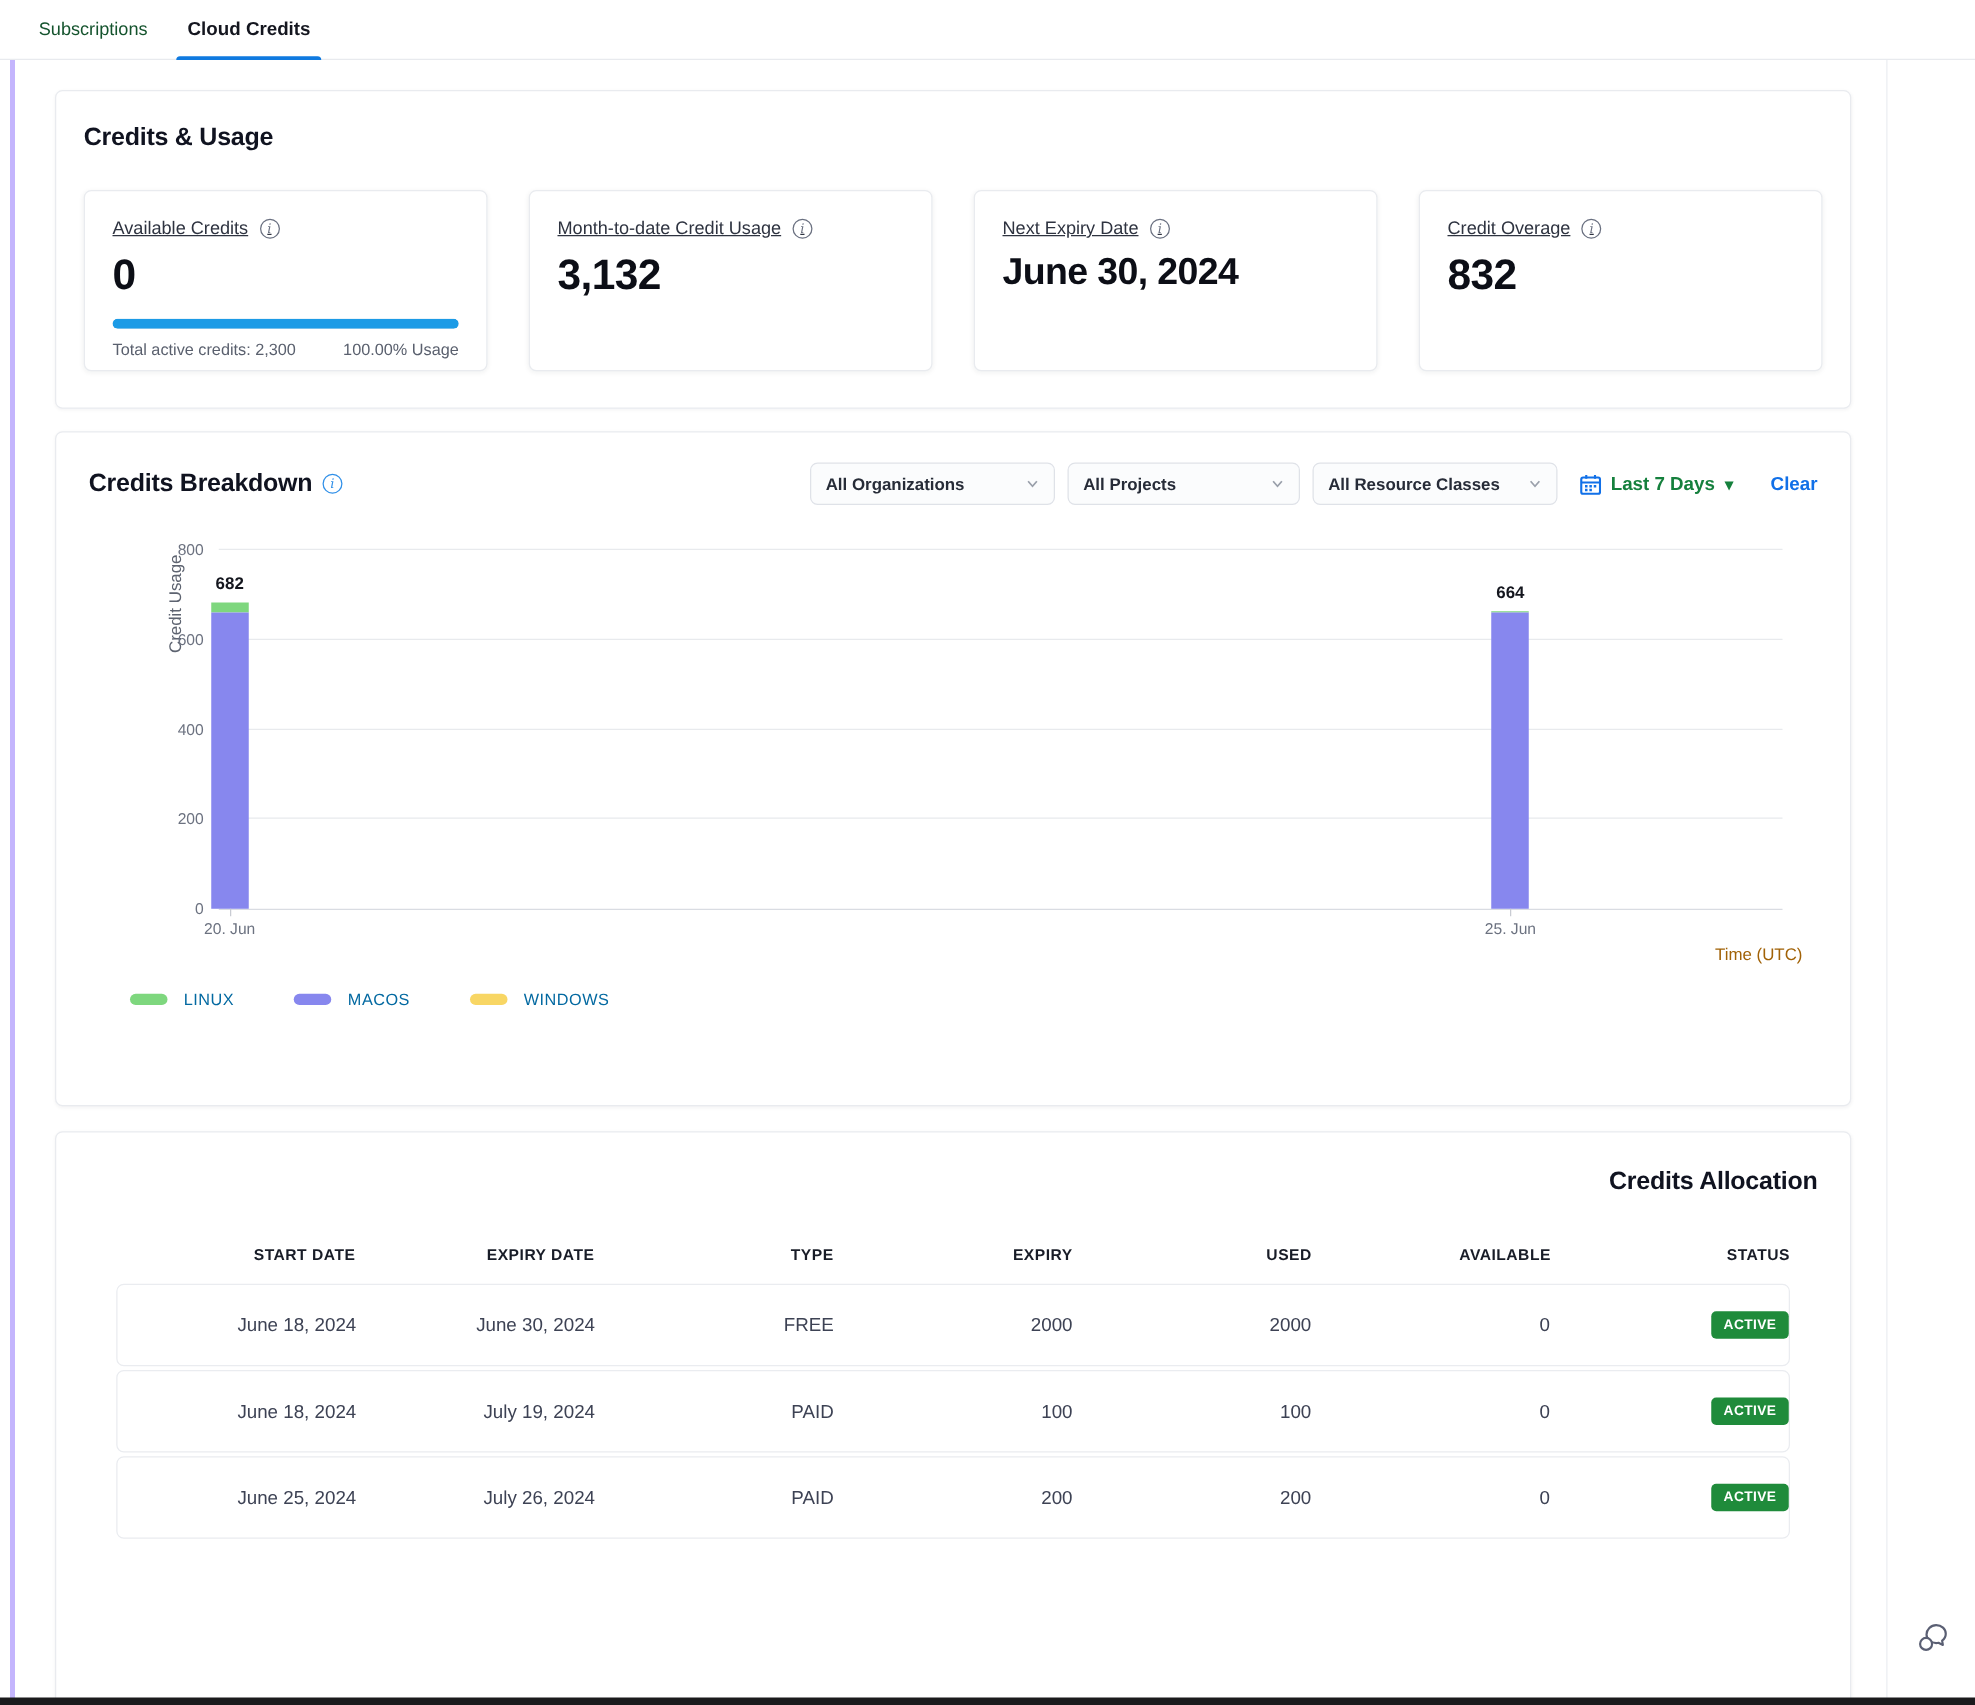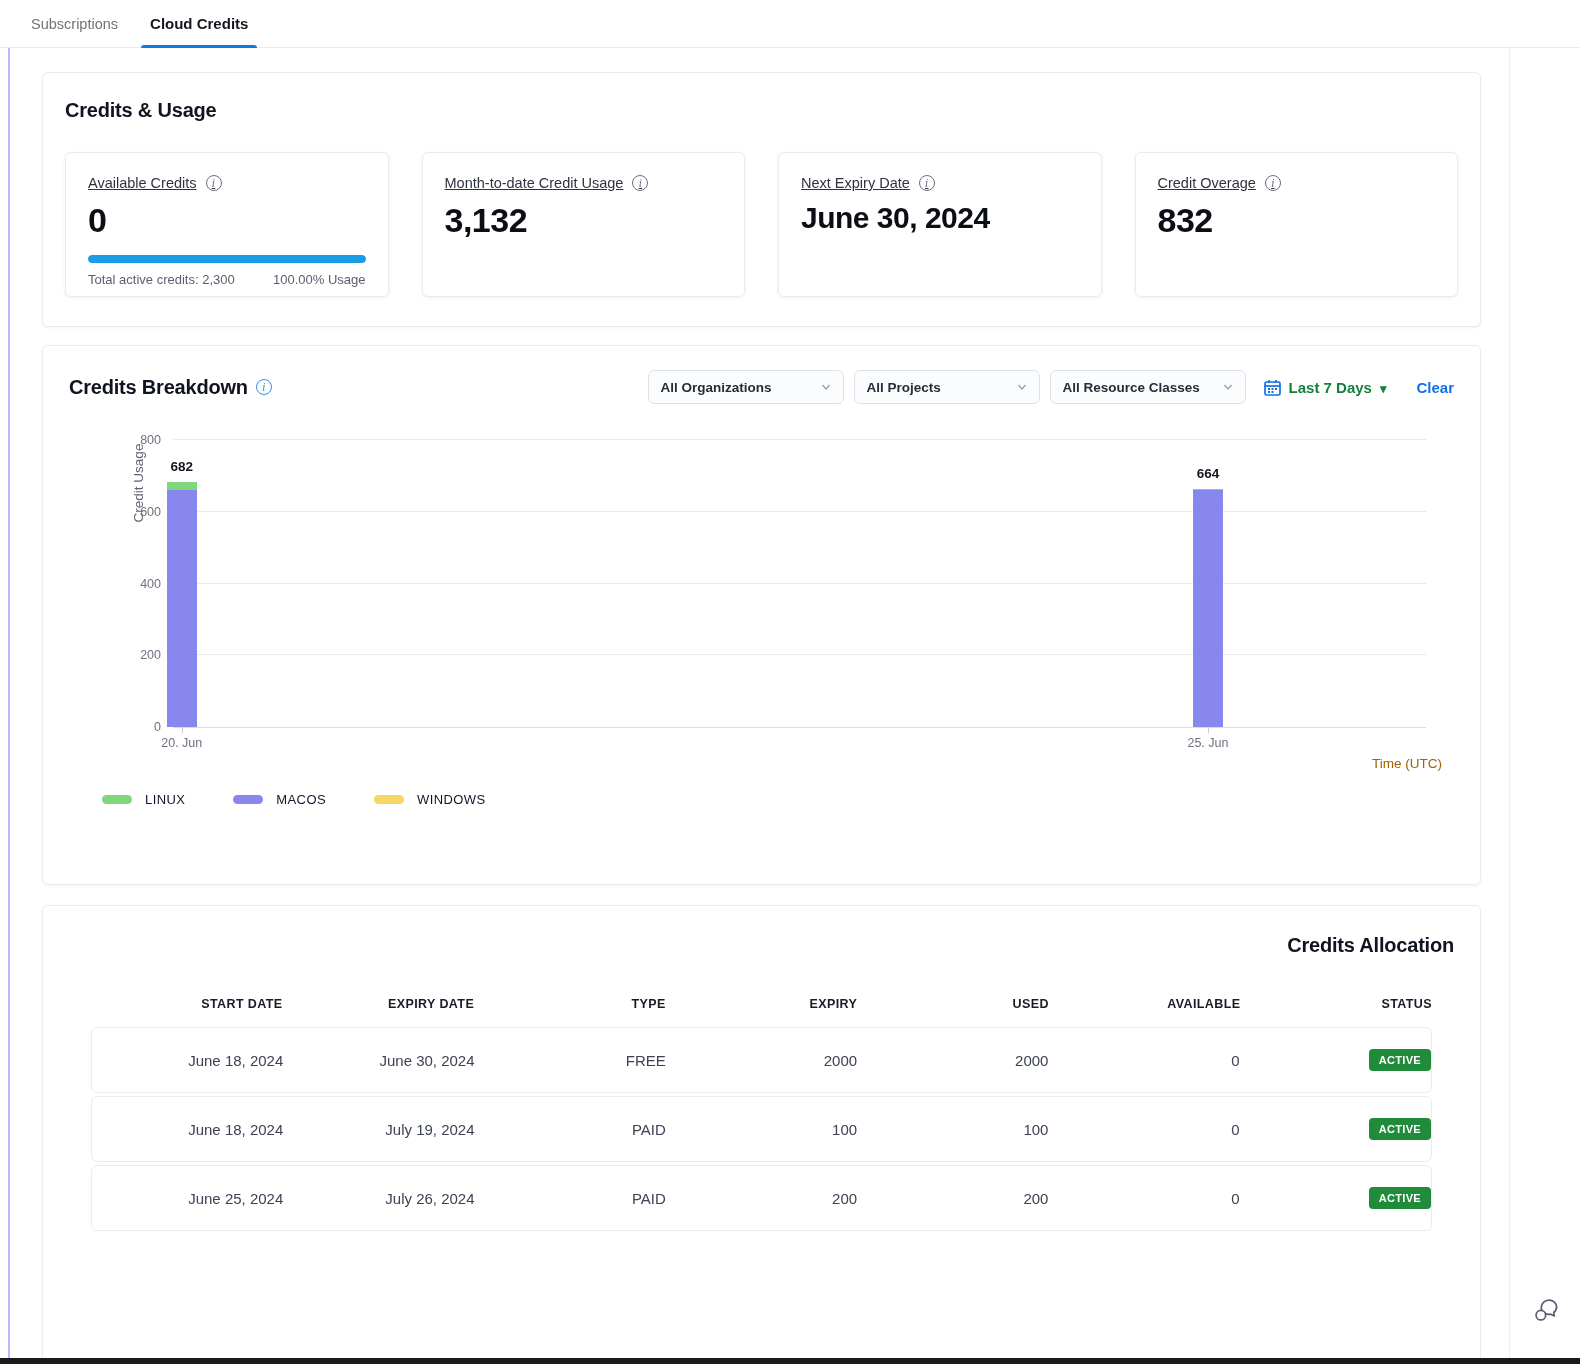--- a/index.html
+++ b/index.html
@@ -4,28 +4,28 @@
 <style>
   * { box-sizing: border-box; margin: 0; padding: 0; }
   html,body { background:#ffffff; }
   body { font-family: "Liberation Sans", sans-serif; color:#1a1d28; }
   .page { position:relative; width:1580px; height:1364px; background:#ffffff; overflow:hidden; }
 
   
   .tabbar { position:absolute; top:0; left:0; right:0; height:48px; background:#fff;
             border-bottom:1px solid #e8eaee; display:flex; align-items:center; padding-left:22px; z-index:5; }
   .tab { position:relative; height:48px; display:flex; align-items:center; padding:0 9px; margin-right:14px;
-         font-size:14.5px; color:#737373; cursor:pointer; }
+         font-size:14.5px; color:#14532d; cursor:pointer; }
   .tab.active { font-weight:bold; font-size:15px; color:#14161f; }
   .tab.active::after { content:""; position:absolute; left:0; right:0; bottom:0; height:3px;
                        background:#0f7ae0; border-radius:3px 3px 0 0; }
 
   
   .content { position:absolute; top:48px; left:8px; width:1502px; bottom:0;
-             border-left:2px solid #c4b5fd; border-right:1px solid #eceef2;
+             border-left:4px solid #c4b5fd; border-right:1px solid #eceef2;
              padding:0 28px 0 32px; background:#fff; }
 
   .section-card { background:#fff; border:1px solid #e9ebef; border-radius:6px;
                   box-shadow:0 1px 3px rgba(25,28,40,.05); }
   .section-title { font-size:20px; font-weight:bold; color:#101320; letter-spacing:-.2px; }
 
   
   .usage-card { margin-top:24px; height:255px; padding:26px 22px; }
   .usage-card .section-title { margin-bottom:30px; }
   .stats-grid { display:grid; grid-template-columns:repeat(4,1fr); gap:33px; }
@@ -68,21 +68,21 @@
   .bar .seg { width:100%; }
   .bar-label { position:absolute; transform:translateX(-50%); font-size:13.5px; font-weight:bold; color:#14161e; }
   .xtick-mark { position:absolute; top:100%; width:1px; height:6px; background:#c9ccd3; }
   .xcat { position:absolute; top:calc(100% + 9px); transform:translateX(-50%);
           font-size:12.5px; color:#6c7280; white-space:nowrap; }
   .time-label { position:absolute; right:-16px; top:calc(100% + 28px); font-size:13.5px; color:#a16207; }
 
   .legend { display:flex; align-items:center; gap:48px; margin:64px 0 0 33px; }
   .legend-item { display:flex; align-items:center; cursor:pointer; }
   .legend-pill { width:30px; height:9px; border-radius:5px; display:inline-block; }
-  .legend-text { margin-left:13px; font-size:13px; color:#0f172a; letter-spacing:.4px; }
+  .legend-text { margin-left:13px; font-size:13px; color:#0369a1; letter-spacing:.4px; }
 
   
   .alloc-card { margin-top:20px; height:474px; padding:28px 26px;text-align:right; }
   .alloc-card .section-title { margin-bottom:40px; }
   .alloc-table { margin:0 22px; }
   .t-head { display:grid; grid-template-columns:repeat(7,1fr); padding-bottom:16px; }
   .t-head .th { padding-left:18px; font-size:12.5px; font-weight:bold; letter-spacing:.4px; color:#181c27; }
   .t-row { display:grid; grid-template-columns:repeat(7,1fr); align-items:center; height:66px;
            border:1px solid #eaecf0; border-radius:6px; margin-bottom:3px; background:#fff; }
   .t-row .td { padding-left:18px; font-size:15px; color:#3d4254; }

